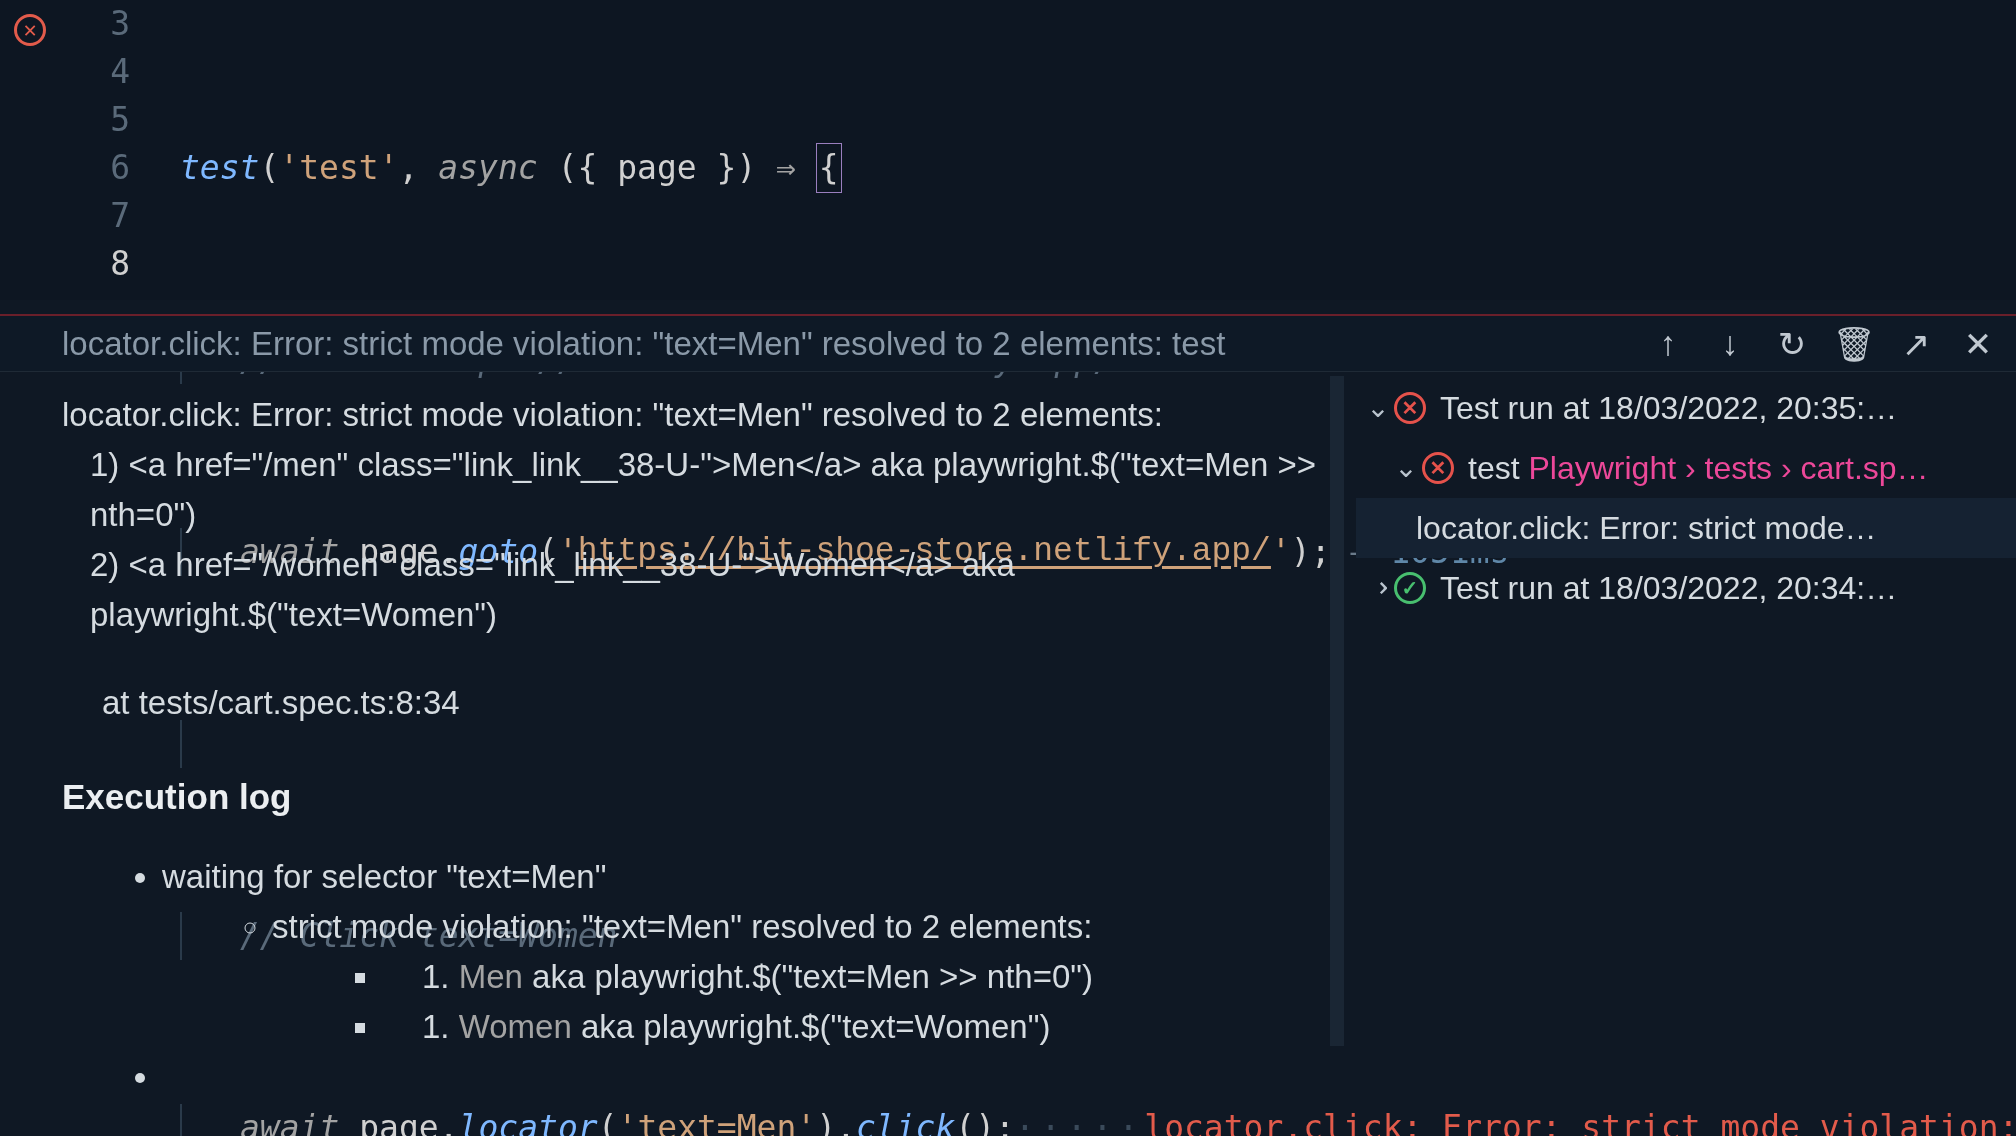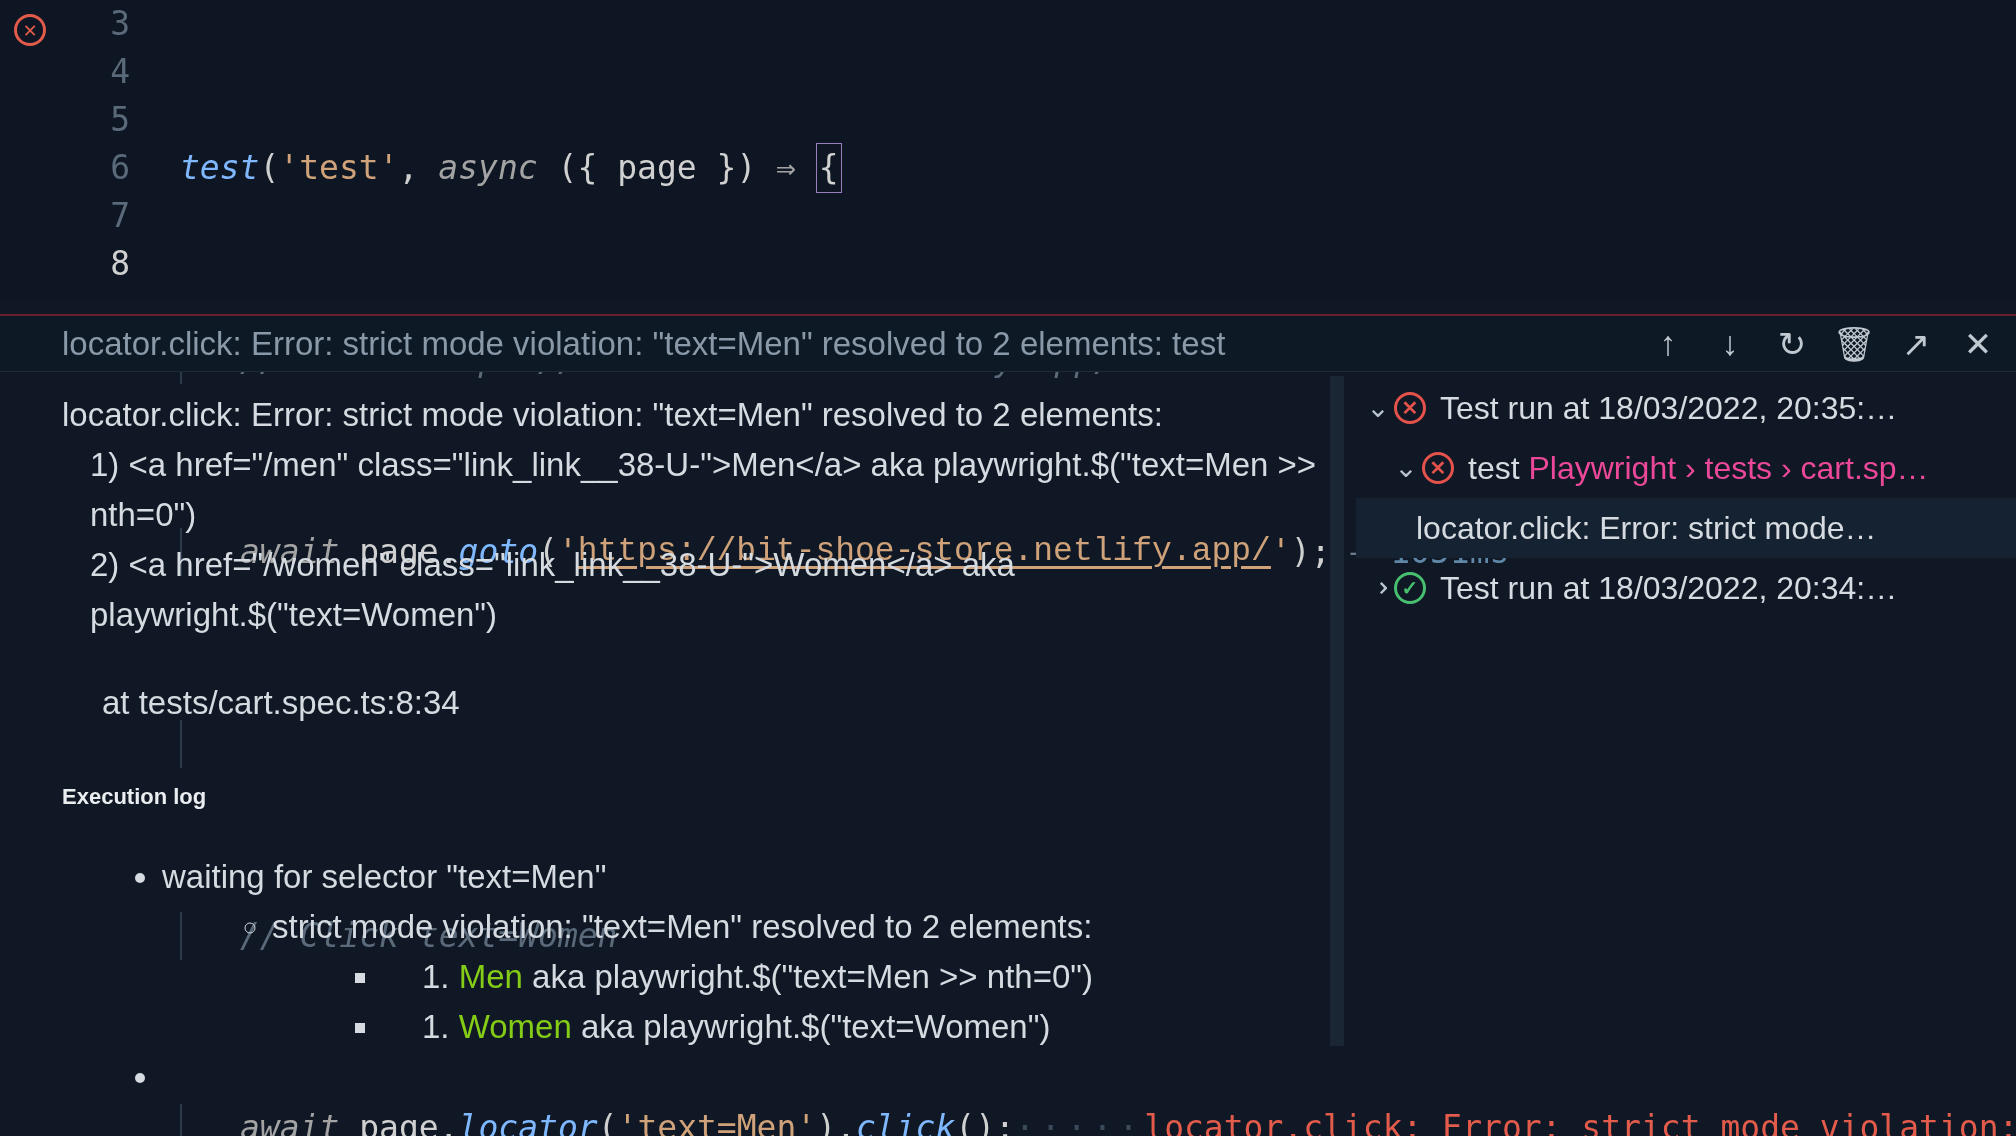--- a/index.html
+++ b/index.html
@@ -119,30 +119,30 @@
     width: 1260px;
     font-family: -apple-system, 'Segoe UI', sans-serif;
     font-size: 33px;
     line-height: 50px;
     color: #d5dbe0;
   }
   .details .el-indent1 { padding-left: 28px; }
   .details .stack { padding-left: 40px; margin-top: 38px; }
   .details h3 {
     font-weight: 700;
-    font-size: 22px;
+    font-size: 35px;
     margin-top: 44px;
     margin-bottom: 30px;
     color: #ebeef1;
   }
   .details ul.disc { list-style: disc; padding-left: 100px; }
   .details ul.circ { list-style: circle; padding-left: 110px; }
   .details ul.square { list-style: square; padding-left: 110px; }
   .details ul.square li { padding-left: 40px; }
-  .blue-link { color: #84cc16; }
+  .blue-link { color: #a3a3a3; }
 
   
   .scroll-sep {
     position: absolute;
     right: 672px;
     top: 376px;
     width: 14px;
     height: 670px;
     background: #1a2634;
   }

